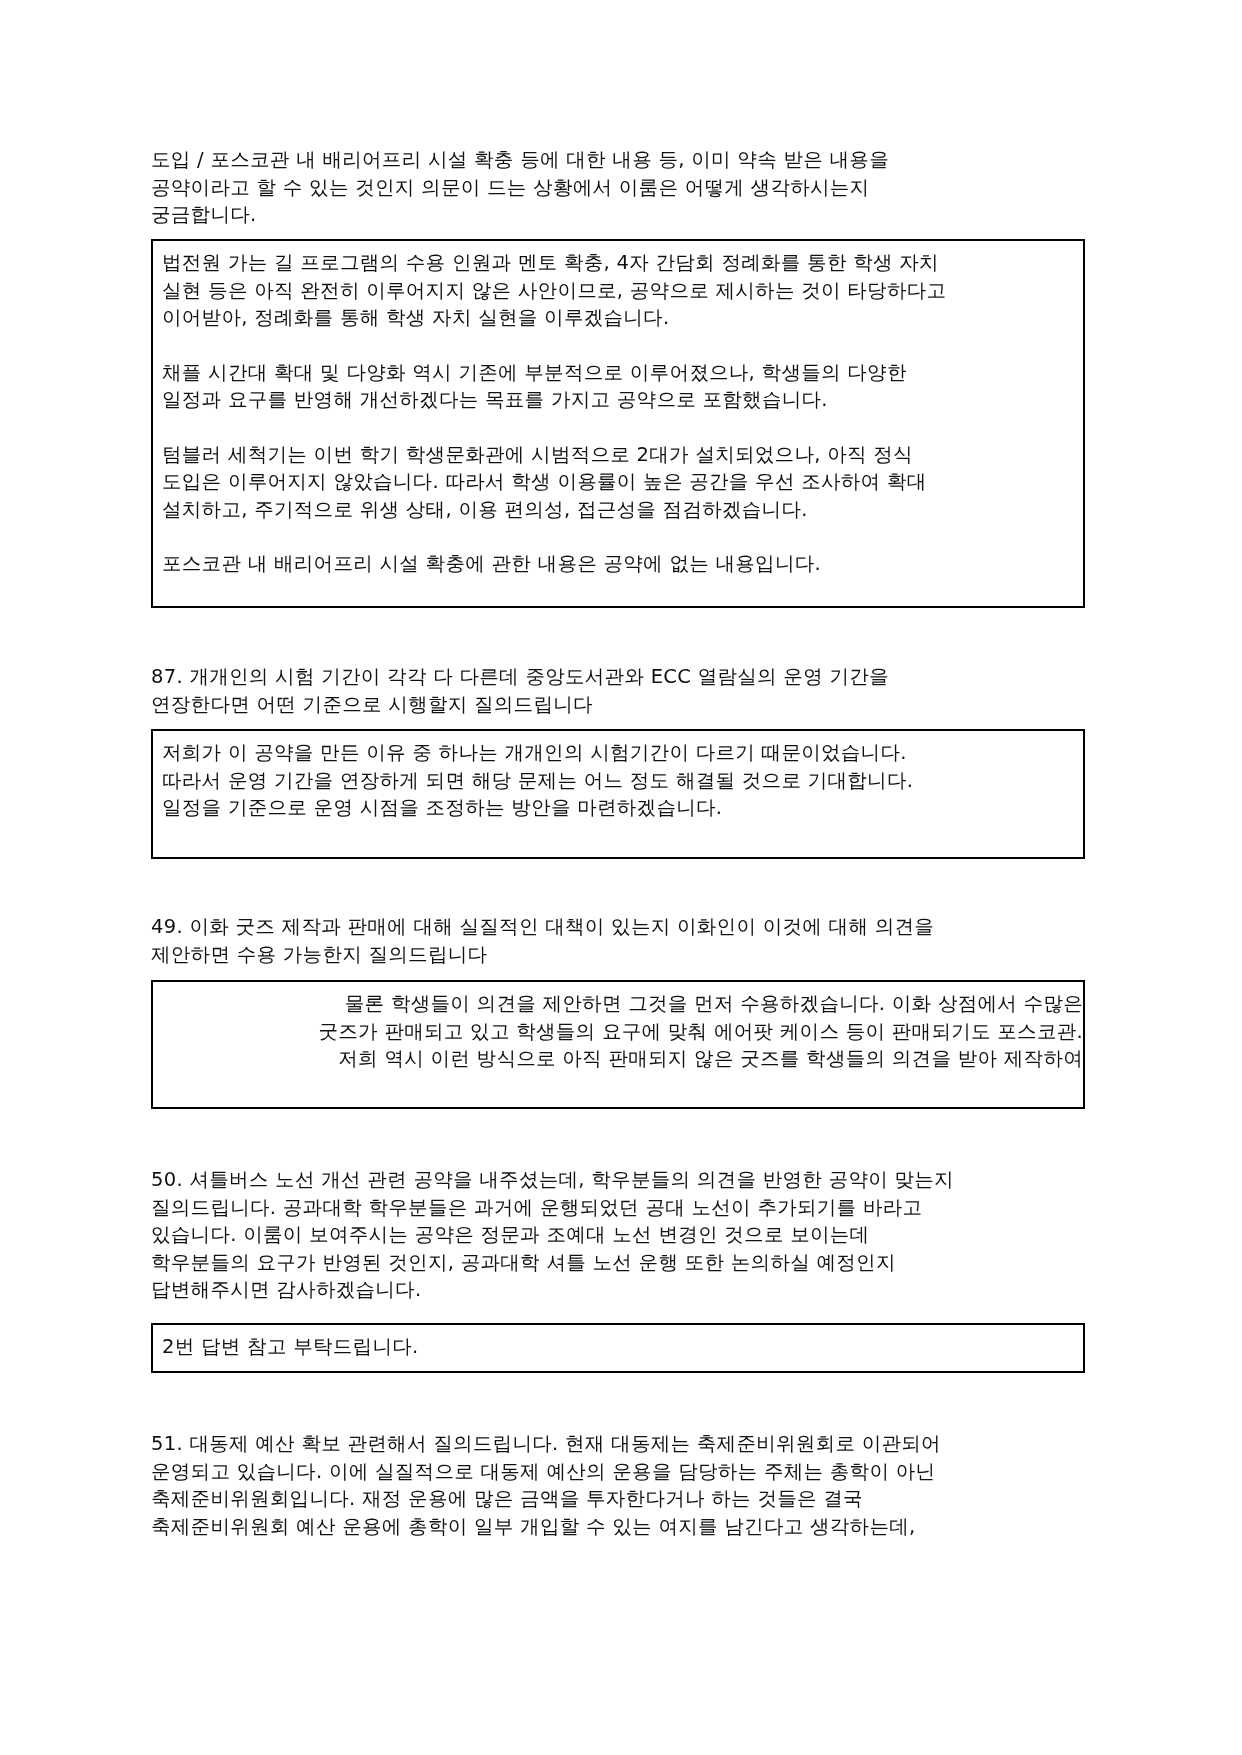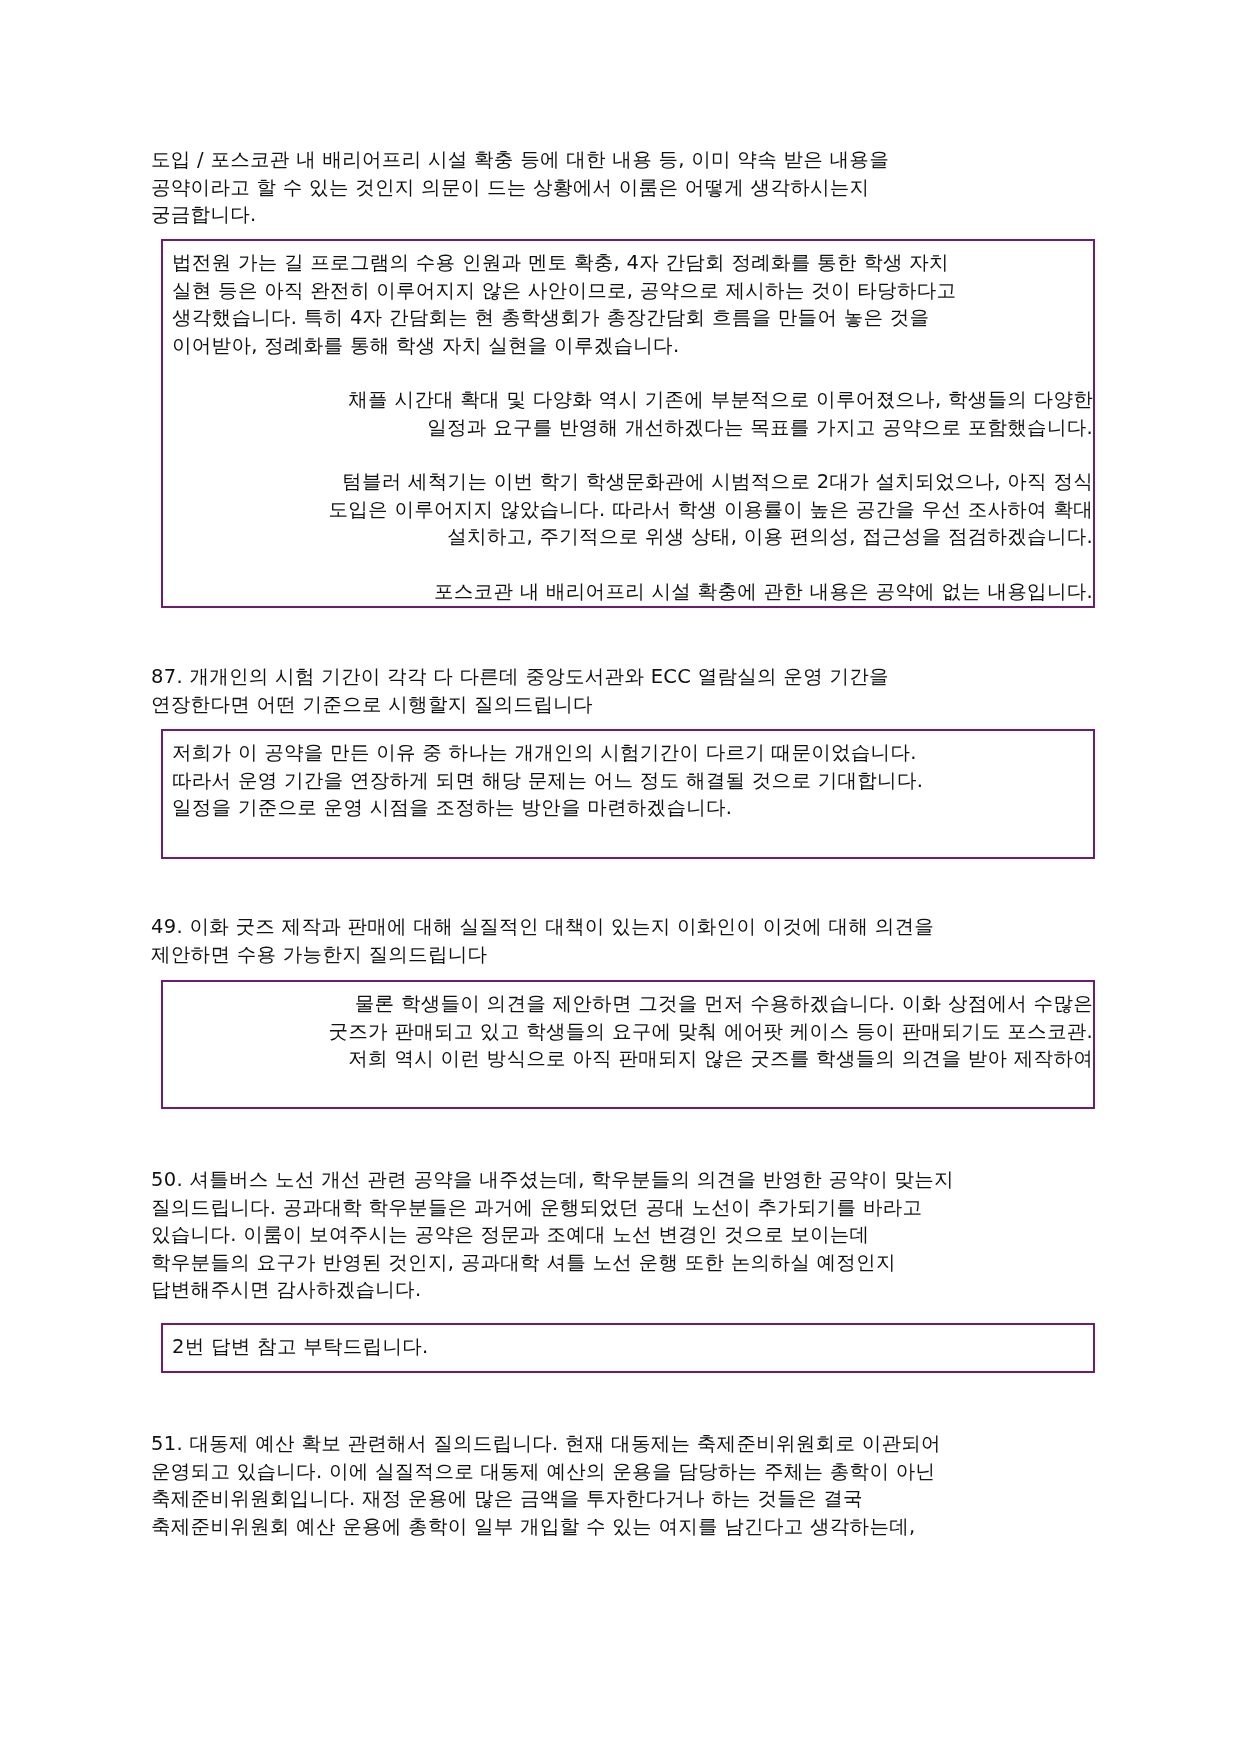--- a/index.html
+++ b/index.html
@@ -25,53 +25,52 @@
   .q-text {
     font-size: 19.5px;
     line-height: 27.5px;
     letter-spacing: 0.3px;
     margin: 0;
     white-space: nowrap;
   }
   .q-text .line { display: block; }
   .answer-box {
     position: absolute;
-    left: 161px;
+    left: 151px;
     width: 934px;
-    border: 2px solid #701a75;
+    border: 2px solid #000000;
     box-sizing: border-box;
     padding: 8px 0 0 9px;
   }
   .answer-box .para {
     font-size: 19.5px;
     line-height: 27.5px;
     letter-spacing: 0.3px;
     margin: 0;
     white-space: nowrap;
   }
   .answer-box .para .line { display: block; }
-  .answer-box .para + .para { margin-top: 27px; text-align: right; }
+  .answer-box .para + .para { margin-top: 27px; }
 </style>
 </head>
 <body>
 
 <div class="page">
 
   <div class="qblock" style="top:146px;">
     <p class="q-text">
       <span class="line">도입 / 포스코관 내 배리어프리 시설 확충 등에 대한 내용 등, 이미 약속 받은 내용을</span>
       <span class="line">공약이라고 할 수 있는 것인지 의문이 드는 상황에서 이룸은 어떻게 생각하시는지</span>
       <span class="line">궁금합니다.</span>
     </p>
   </div>
   <div class="answer-box" style="top:239px; height:369px;">
     <p class="para">
       <span class="line">법전원 가는 길 프로그램의 수용 인원과 멘토 확충, 4자 간담회 정례화를 통한 학생 자치</span>
       <span class="line">실현 등은 아직 완전히 이루어지지 않은 사안이므로, 공약으로 제시하는 것이 타당하다고</span>
-      <span class="line">생각했습니다. 특히 4자 간담회는 현 총학생회가 총장간담회 흐름을 만들어 놓은 것을</span>
       <span class="line">이어받아, 정례화를 통해 학생 자치 실현을 이루겠습니다.</span>
     </p>
     <p class="para">
       <span class="line">채플 시간대 확대 및 다양화 역시 기존에 부분적으로 이루어졌으나, 학생들의 다양한</span>
       <span class="line">일정과 요구를 반영해 개선하겠다는 목표를 가지고 공약으로 포함했습니다.</span>
     </p>
     <p class="para">
       <span class="line">텀블러 세척기는 이번 학기 학생문화관에 시범적으로 2대가 설치되었으나, 아직 정식</span>
       <span class="line">도입은 이루어지지 않았습니다. 따라서 학생 이용률이 높은 공간을 우선 조사하여 확대</span>
       <span class="line">설치하고, 주기적으로 위생 상태, 이용 편의성, 접근성을 점검하겠습니다.</span>

